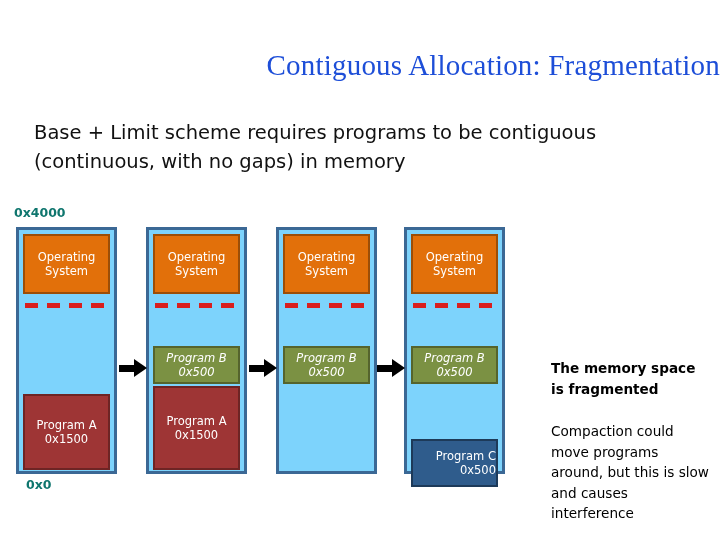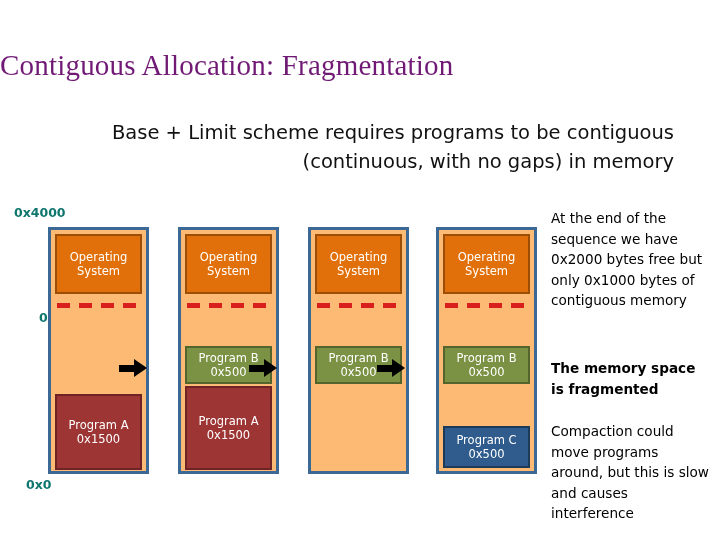--- a/index.html
+++ b/index.html
@@ -4,57 +4,57 @@
 <style>
   html,body{margin:0;padding:0;}
   body{
     width:720px;height:540px;background:#ffffff;overflow:hidden;
     font-family:"DejaVu Sans","Liberation Sans",sans-serif;position:relative;
   }
   .slide{position:absolute;left:0;top:0;width:720px;height:540px;}
 
   
   .title{
-    position:absolute;left:0;top:49px;width:720px;text-align:left;
+    position:absolute;left:0;top:49px;width:720px;text-align:right;
     font-family:"Liberation Serif","DejaVu Serif",serif;
-    font-size:29px;color:#701a75;letter-spacing:0.2px;white-space:nowrap;
+    font-size:29px;color:#1d4ed8;letter-spacing:0.2px;white-space:nowrap;
   }
 
   
   .subtitle{
     position:absolute;left:34px;top:118px;width:640px;
-    font-size:19.5px;color:#111111;line-height:29px;text-align:right;
+    font-size:19.5px;color:#111111;line-height:29px;
   }
 
   
   .col{
     position:absolute;top:227px;width:101px;height:247px;
-    background:#fdba74;border:3px solid #3B6895;box-sizing:border-box;margin-left:32px;
+    background:#7dd3fc;border:3px solid #3B6895;box-sizing:border-box;
   }
   .col1{left:16px;}
   .col2{left:146px;}
   .col3{left:276px;}
   .col4{left:404px;}
 
   .blk{
     position:absolute;left:4px;right:4px;box-sizing:border-box;
     color:#ffffff;text-align:center;font-size:11.5px;line-height:14px;
     display:flex;flex-direction:column;align-items:center;justify-content:center;
   }
   .os    {background:#E2700A;border:2px solid #9C4E07;}
   .proga {background:#9E3535;border:2px solid #6E2424;text-align:right;}
   .progb {background:#7B9143;border:2px solid #55642D;}
   .progc {background:#2F5C8C;border:2px solid #1D3A59;}
 
   
   .p-os    {top:4px;height:60px;}
-  .p-b-top {top:116px;height:38px;}
+  .p-b-top {top:116px;height:38px;font-style:italic;}
   .p-a-bot {top:156px;height:84px;}
   .p-a-c1  {top:164px;height:76px;}
-  .p-c-bot {top:196px;height:42px;}
+  .p-c-bot {top:209px;height:48px;align-items:flex-end;}
 
   
   .dash{
     position:absolute;left:6px;right:6px;top:73px;height:5px;
     background:repeating-linear-gradient(to right,#D91E1E 0 13px,transparent 13px 22px);
   }
 
   
   .addr{position:absolute;font-size:12.5px;font-weight:bold;color:#0f766e;white-space:nowrap;}
   .addr-4000{left:14px;top:205px;}
@@ -154,17 +154,16 @@
   </div>
   <div class="arrow arr2">
     <div class="shaft"></div>
     <div class="head"></div>
   </div>
   <div class="arrow arr3">
     <div class="shaft"></div>
     <div class="head"></div>
   </div>
 
-  <div class="note note1">At the end of the sequence we have 0x2000 bytes free but only 0x1000 bytes of contiguous memory</div>
   <div class="note note3">Compaction could move programs around, but this is slow and causes interference</div>
   <div class="note note2">The memory space is fragmented</div>
 
 </div>
 
 </body></html>

